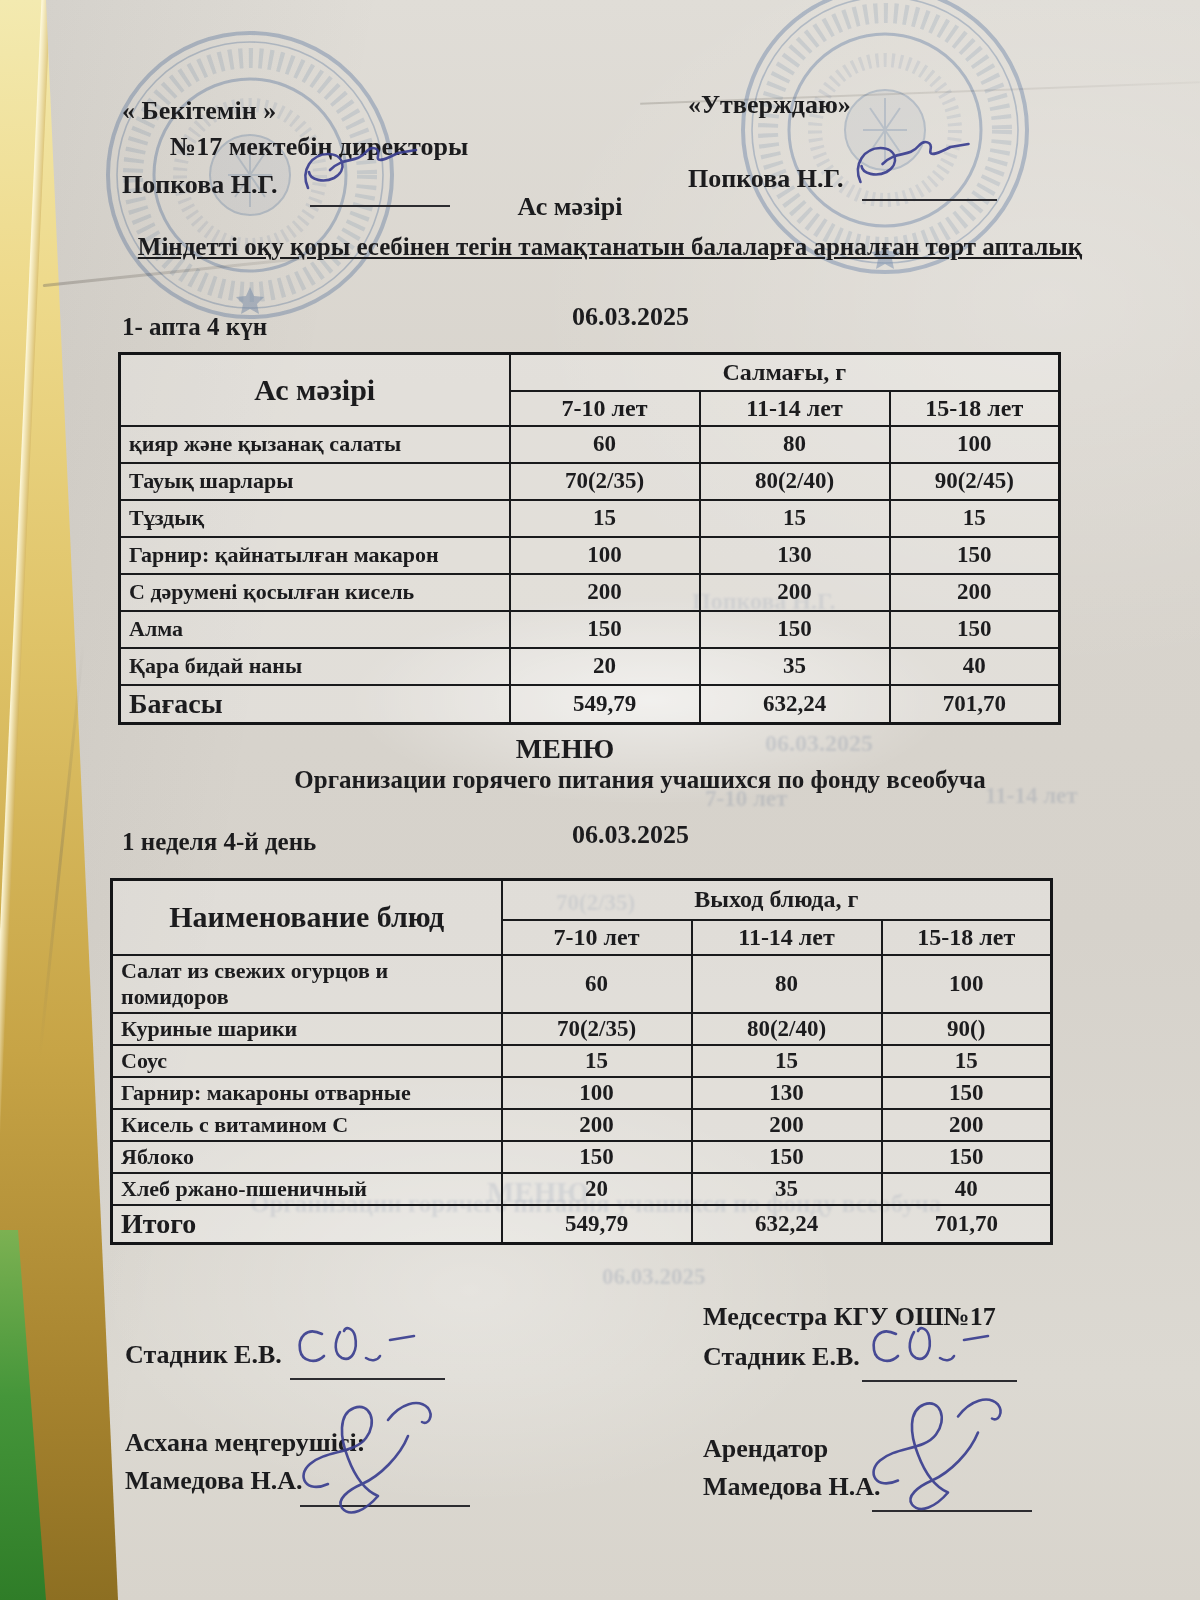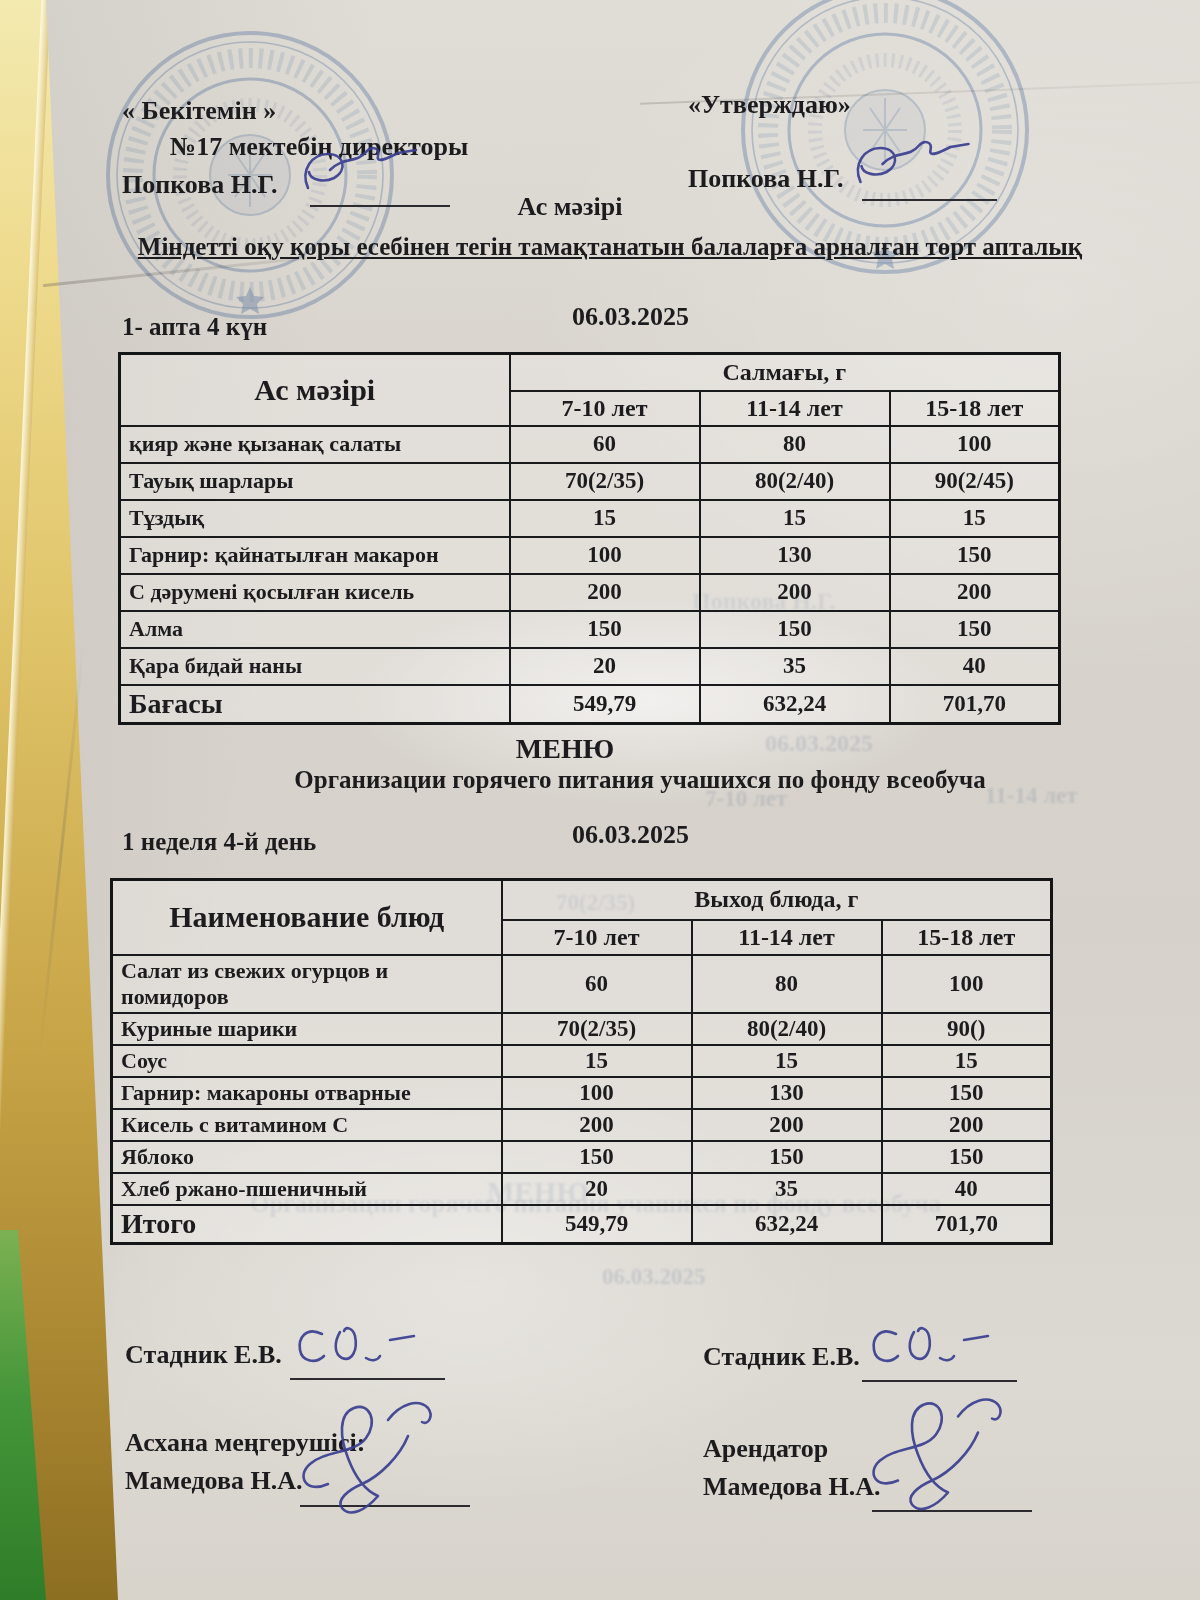--- a/index.html
+++ b/index.html
@@ -272,20 +272,21 @@
         </tr>
       </tbody>
   </table>
 
   <div class="t f26" style="left:125px; top:1340px;">Стадник Е.В.</div>
   <div class="sig-line" style="left:290px; top:1378px; width:155px;"></div>
   <svg class="sig" style="left:292px; top:1318px;" width="130" height="58" viewBox="0 0 130 58">
     <path d="M30 16 C14 8 6 20 8 32 C10 44 24 46 32 38 M48 14 C42 24 42 36 50 40 C60 44 66 32 63 18 C61 10 54 8 52 13 M74 40 C80 44 86 42 88 38 M98 22 L122 18"></path>
   </svg>
 
+  <div class="t f26" style="left:703px; top:1302px;">Медсестра КГУ ОШ№17</div>
   <div class="t f26" style="left:703px; top:1342px;">Стадник Е.В.</div>
   <div class="sig-line" style="left:862px; top:1380px; width:155px;"></div>
   <svg class="sig" style="left:866px; top:1318px;" width="130" height="58" viewBox="0 0 130 58">
     <path d="M30 16 C14 8 6 20 8 32 C10 44 24 46 32 38 M48 14 C42 24 42 36 50 40 C60 44 66 32 63 18 C61 10 54 8 52 13 M74 40 C80 44 86 42 88 38 M98 22 L122 18"></path>
   </svg>
 
   <div class="t f26" style="left:125px; top:1428px;">Асхана меңгерушісі:</div>
   <div class="t f26" style="left:125px; top:1466px;">Мамедова Н.А.</div>
   <div class="sig-line" style="left:300px; top:1505px; width:170px;"></div>
   <svg class="sig" style="left:288px; top:1392px;" width="175" height="135" viewBox="0 0 175 135">

